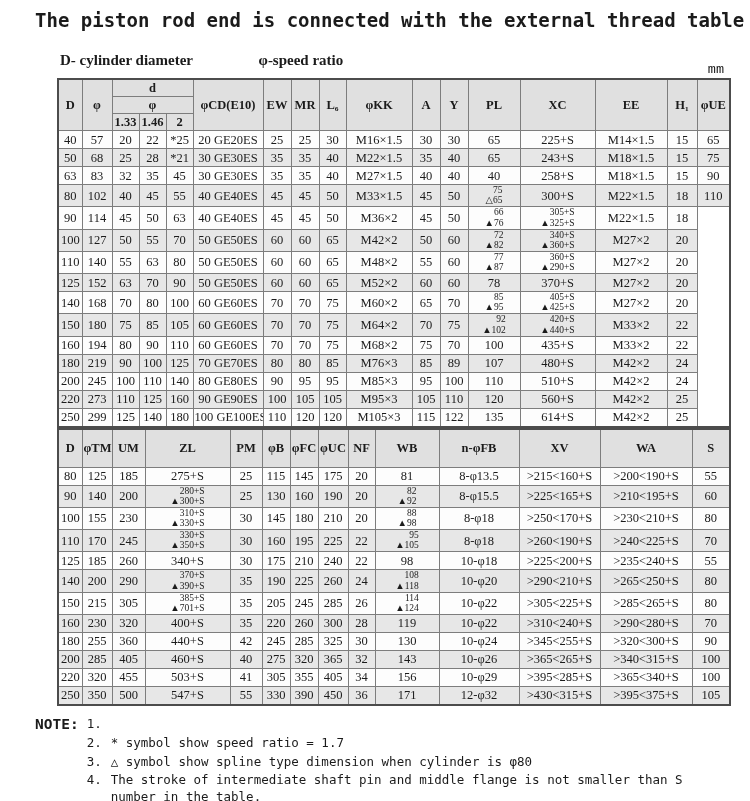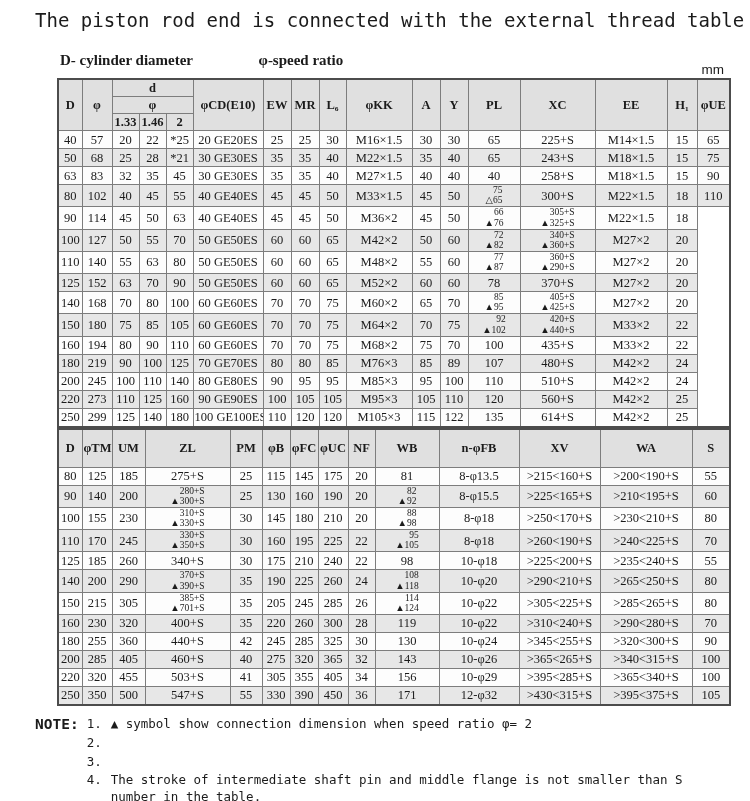--- a/index.html
+++ b/index.html
@@ -1,22 +1,22 @@
 <!DOCTYPE html>
 <html><head>
 <meta charset="utf-8">
 <style>
   html,body{margin:0;padding:0;width:750px;height:801px;background:#ffffff;overflow:hidden;
     font-family:"Liberation Serif","DejaVu Serif",serif;color:#1b1b1b;position:relative;}
-  .title{font-family:"DejaVu Sans Mono",monospace;font-weight:normal;font-size:19px;
+  .title{font-family:"DejaVu Sans Mono",monospace;font-weight:bold;font-size:19px;
     margin:9px 0 0 35px;white-space:nowrap;letter-spacing:0;}
   .legend{font-family:Liberation Serif, serif;font-weight:bold;font-size:15px;
     margin:21px 12px 0 60px;white-space:nowrap;}
   .legend .gap{margin-left:62px;}
-  .unit{position:absolute;top:62px;right:26px;font-size:13.5px;font-family:Liberation Sans, sans-serif;}
+  .unit{position:absolute;top:62px;right:26px;font-size:13.5px;font-family:Liberation Mono, monospace;}
   table{border-collapse:collapse;margin-left:57px;width:672px;table-layout:fixed;
     font-size:12.5px;line-height:1.12;}
   #t1{margin-top:9px;border:2px solid #4c4c4c;}
   #t2{border:2px solid #4c4c4c;}
   th,td{border:1px solid #7d7d7d;text-align:center;vertical-align:middle;padding:0 1px;
     overflow:hidden;white-space:nowrap;}
   th{background:#e0e0e0;font-weight:bold;font-size:12.5px;height:16px;}
   td{height:17px;background:#fdfdfd;}
   #t2 thead th{height:37px;}
   tbody tr:nth-child(even) td{background:#e7e7e7;}
@@ -595,26 +595,27 @@
         <td>105</td>
       </tr>
     </tbody>
 </table>
 
 <div class="notes">
   <span class="note-label">NOTE:</span>
   <div>
     <div class="note-row">
       <span class="note-num">1.</span>
-      <span class="note-text">▲ symbol show connection dimension when speed ratio φ= 2</span>
     </div>
     <div class="note-row">
       <span class="note-num">2.</span>
+      <span class="note-text">* symbol show speed ratio = 1.7</span>
     </div>
     <div class="note-row">
       <span class="note-num">3.</span>
+      <span class="note-text">△ symbol show spline type dimension when cylinder is φ80</span>
     </div>
     <div class="note-row">
       <span class="note-num">4.</span>
       <span class="note-text">The stroke of intermediate shaft pin and middle flange is not smaller than S number in the table.</span>
     </div>
   </div>
 </div>
 
 </body></html>

